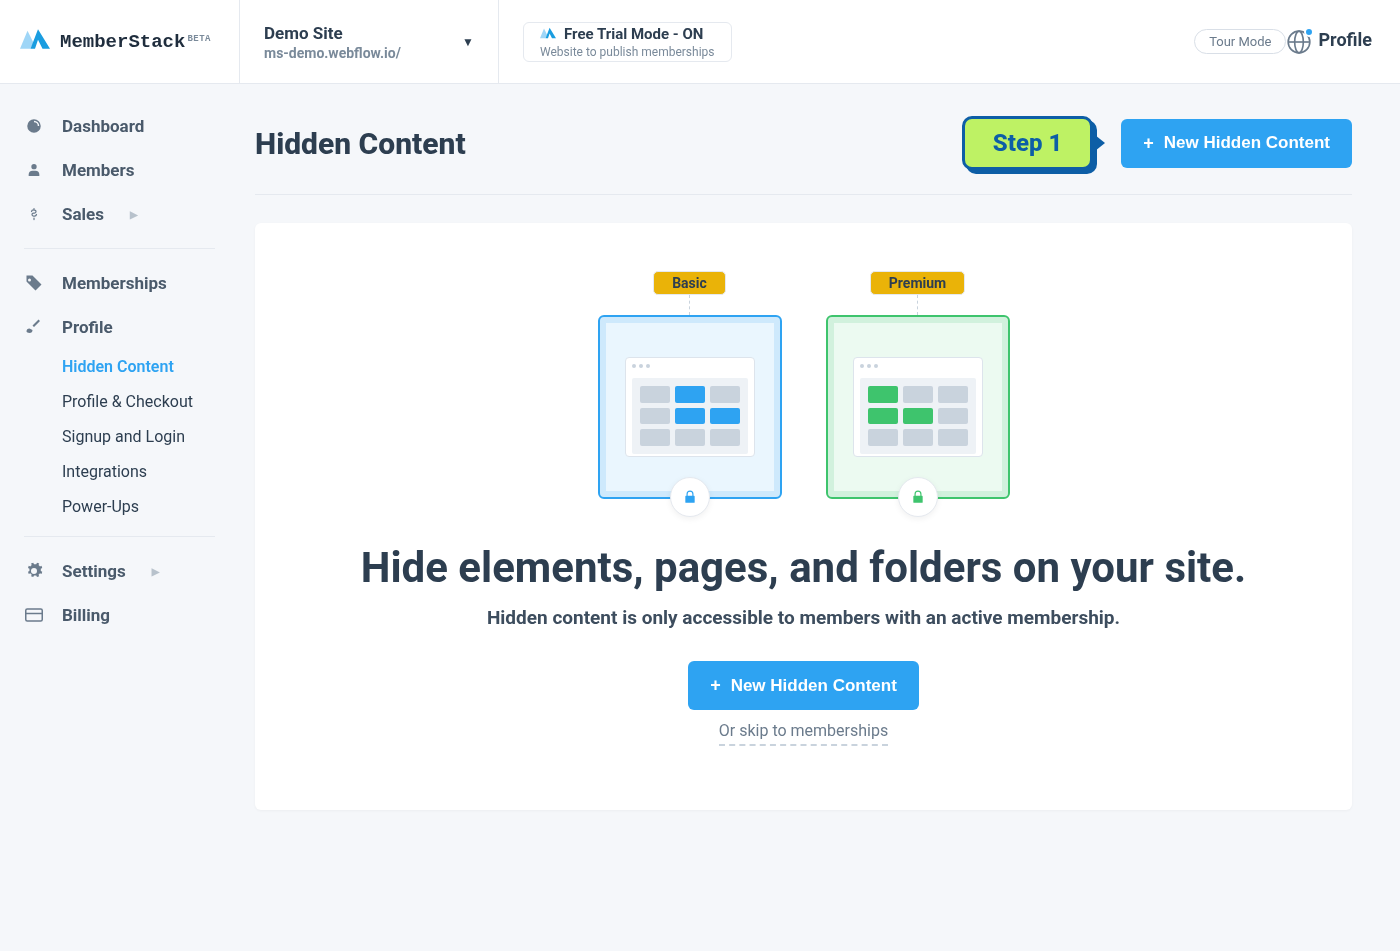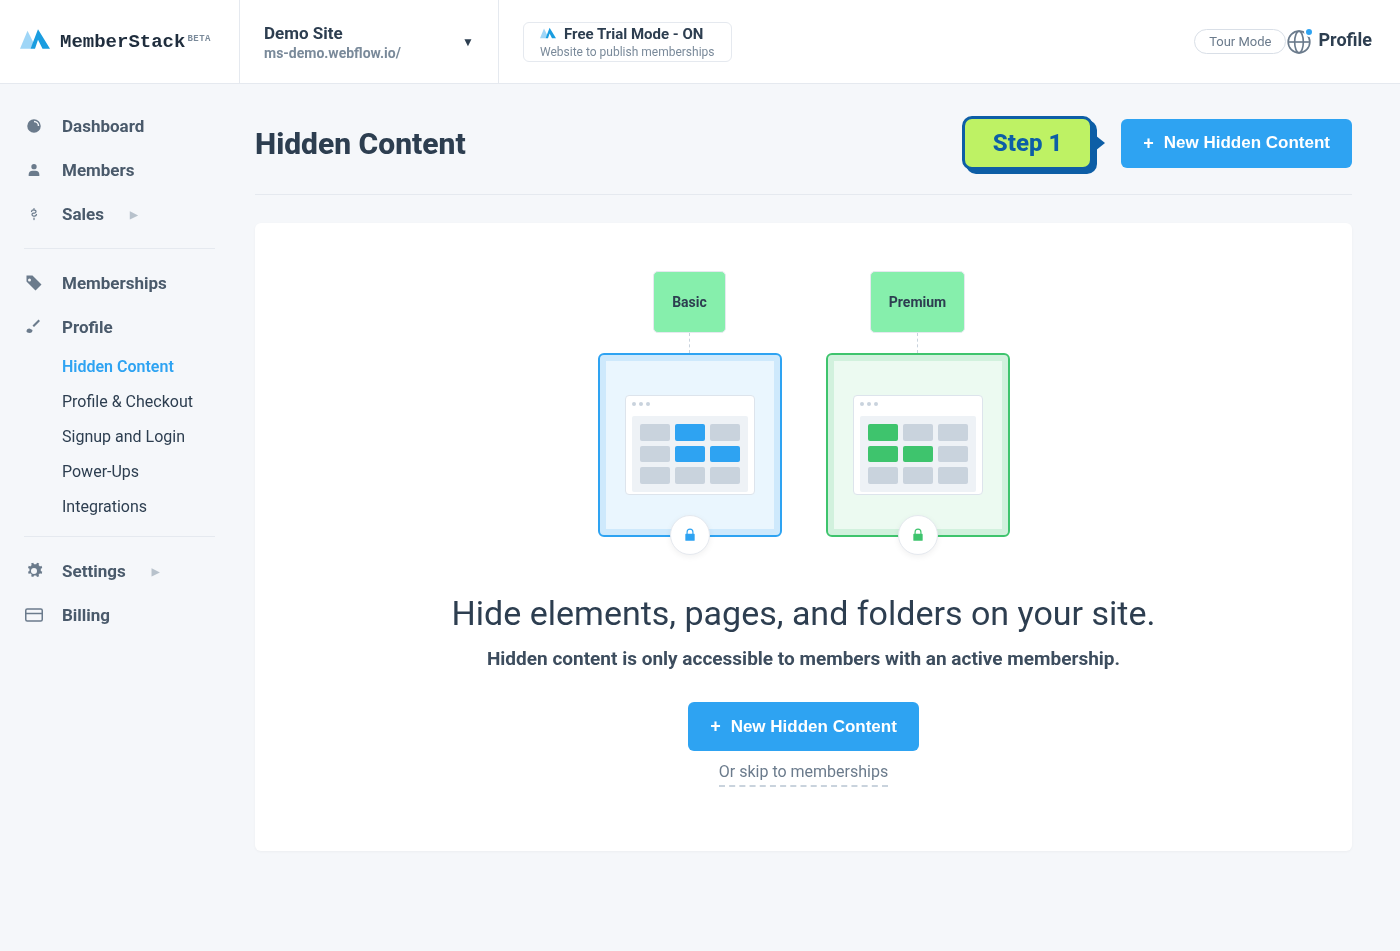--- a/index.html
+++ b/index.html
@@ -34,35 +34,35 @@
 .page-head { display: flex; align-items: center; justify-content: flex-start; border-bottom: 1px solid #e5e9ef; padding-bottom: 24px; }
 .page-title { font-size: 30px; font-weight: 800; color: #2d3e50; }
 .head-right { margin-left: auto; display: flex; align-items: center; gap: 28px; }
 .step-badge { position: relative; background: #bef264; border: 3px solid #0d5ea6; border-radius: 10px; padding: 10px 28px; font-weight: 800; font-size: 24px; color: #0d5ea6; box-shadow: 4px 4px 0 #0d5ea6; }
 .step-badge::after { content: ""; position: absolute; right: -15px; top: 50%; transform: translateY(-50%); width: 0; height: 0; border-top: 12px solid transparent; border-bottom: 12px solid transparent; border-left: 15px solid #0d5ea6; }
 .btn-primary { background: #2ea3f2; color: #fff; border: none; border-radius: 6px; padding: 14px 22px; font-weight: 700; font-size: 17px; cursor: pointer; display: inline-flex; align-items: center; gap: 10px; }
 .btn-primary .plus { font-size: 18px; font-weight: 800; }
 .card { background: #fff; border-radius: 6px; margin-top: 28px; padding: 48px 40px 64px; box-shadow: 0 1px 3px rgba(0,0,0,0.04); text-align: center; }
 .tier-row { display: flex; justify-content: center; gap: 44px; margin-bottom: 40px; }
 .tier { position: relative; display: flex; flex-direction: column; align-items: center; }
-.tier-label { background: #86efac; border: 1px solid #e5e9ef; border-radius: 5px; padding: 22px 18px; font-weight: 700; font-size: 14px; color: #2d3e50; position: relative; z-index: 3; }
+.tier-label { background: #eab308; border: 1px solid #e5e9ef; border-radius: 5px; padding: 3px 18px; font-weight: 700; font-size: 14px; color: #2d3e50; position: relative; z-index: 3; }
 .tier-connector { width: 1px; height: 20px; border-left: 1px dashed #c9d3dd; }
 .tier-box { width: 184px; height: 184px; border-radius: 6px; display: flex; align-items: center; justify-content: center; position: relative; }
 .tier-box.blue { border: 2px solid #2ea3f2; background: #eaf6fe; box-shadow: inset 0 0 0 6px rgba(46,163,242,0.15); }
 .tier-box.green { border: 2px solid #3ec46d; background: #ecfaf1; box-shadow: inset 0 0 0 6px rgba(62,196,109,0.15); }
 .browser-mock { width: 130px; height: 100px; background: #fff; border: 1px solid #dde4ec; border-radius: 4px; padding: 6px; }
 .browser-bar { height: 8px; display: flex; gap: 3px; margin-bottom: 6px; }
 .browser-bar span { width: 4px; height: 4px; background: #c9d3dd; border-radius: 50%; }
 .browser-body { background: #eef2f6; border-radius: 2px; height: 76px; padding: 8px; display: grid; grid-template-columns: 1fr 1fr 1fr; grid-template-rows: 1fr 1fr 1fr; gap: 5px; }
 .cell { background: #c9d3dd; border-radius: 2px; }
 .cell.hl-blue { background: #2ea3f2; }
 .cell.hl-green { background: #3ec46d; }
 .lock-badge { position: absolute; bottom: -20px; left: 50%; transform: translateX(-50%); width: 40px; height: 40px; background: #fff; border: 1px solid #e5e9ef; border-radius: 50%; display: flex; align-items: center; justify-content: center; box-shadow: 0 2px 6px rgba(0,0,0,0.06); }
 .lock-badge svg { width: 14px; height: 16px; }
-.hero-title { font-size: 34px; font-weight: 400; color: #2d3e50; margin-top: 56px; }
+.hero-title { font-size: 42px; font-weight: 700; color: #2d3e50; margin-top: 44px; }
 .hero-sub { font-size: 19px; color: #3d4d5e; margin-top: 14px; font-weight: bold; }
 .hero-btn { margin-top: 32px; }
 .skip-link { margin-top: 11px; font-size: 16px; color: #6b7b8c; border-bottom: 2px dashed #c9d3dd; display: inline-block; padding-bottom: 4px; cursor: pointer; }
 </style>
 </head>
 <body>
 
 <div class="topbar">
   <div class="logo-box">
     <span class="logo-mark">
@@ -148,22 +148,22 @@
           <svg width="18" height="18" viewBox="0 0 24 24" fill="#6b7b8c">
             <path d="M20 4l-8 8-2-2 8-8 2 2zM6 14a4 4 0 00-4 4c0 1 2 2 4 2a4 4 0 004-4l-4-2z"></path>
           </svg>
         </span>
       <span>Profile</span>
     </div>
     <div class="sub-nav">
       <div class="sub-item active">Hidden Content</div>
       <div class="sub-item">Profile &amp; Checkout</div>
       <div class="sub-item">Signup and Login</div>
+      <div class="sub-item">Integrations</div>
       <div class="sub-item">Power-Ups</div>
-      <div class="sub-item">Integrations</div>
     </div>
     <div class="nav-sep"></div>
     <div class="nav-item">
       <span class="icon">
           <svg width="18" height="18" viewBox="0 0 24 24" fill="#6b7b8c">
             <path d="M12 8a4 4 0 100 8 4 4 0 000-8zm9 4l2 1-1 3-2-1a8 8 0 01-2 2l1 2-3 1-1-2a8 8 0 01-3 0l-1 2-3-1 1-2a8 8 0 01-2-2l-2 1-1-3 2-1a8 8 0 010-3l-2-1 1-3 2 1a8 8 0 012-2l-1-2 3-1 1 2a8 8 0 013 0l1-2 3 1-1 2a8 8 0 012 2l2-1 1 3-2 1a8 8 0 010 3z"></path>
           </svg>
         </span>
       <span>Settings</span>
       <span class="nav-arrow">▶</span>

